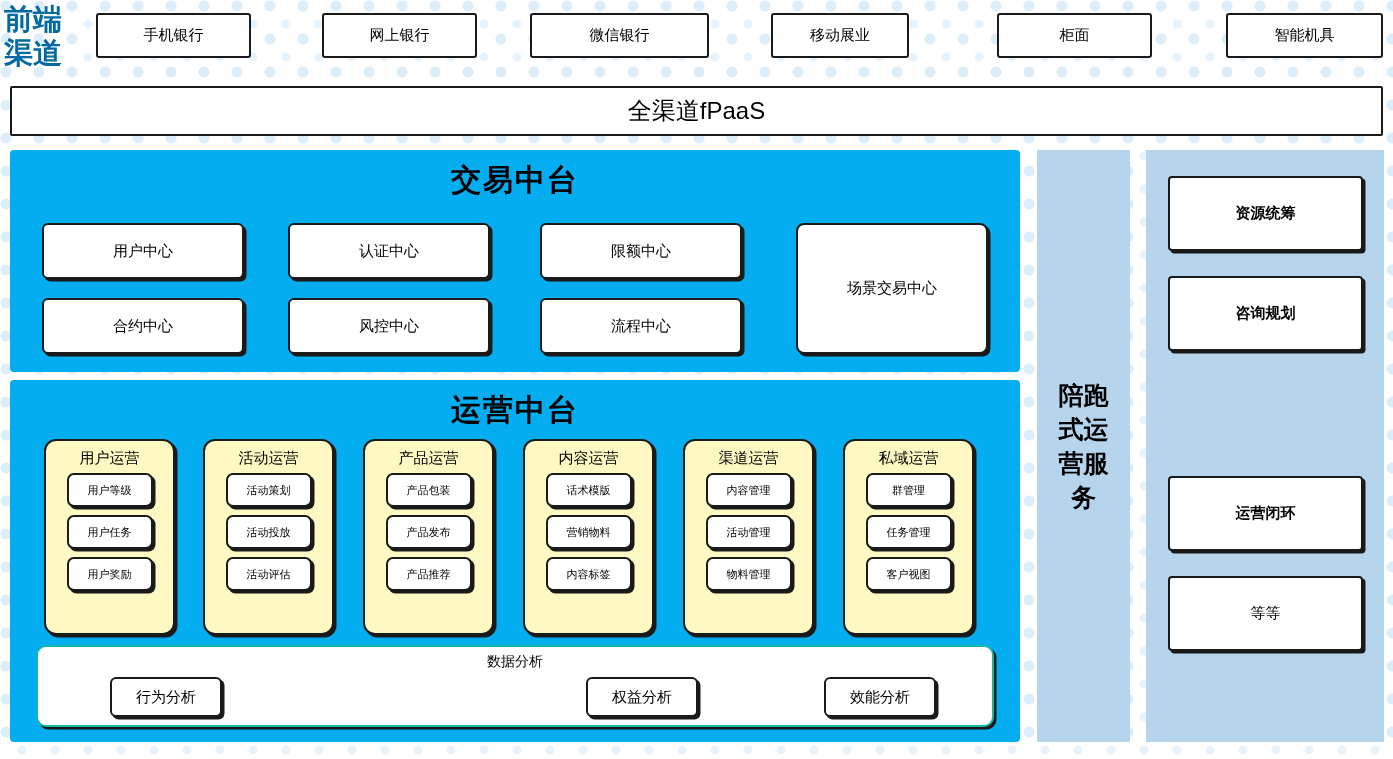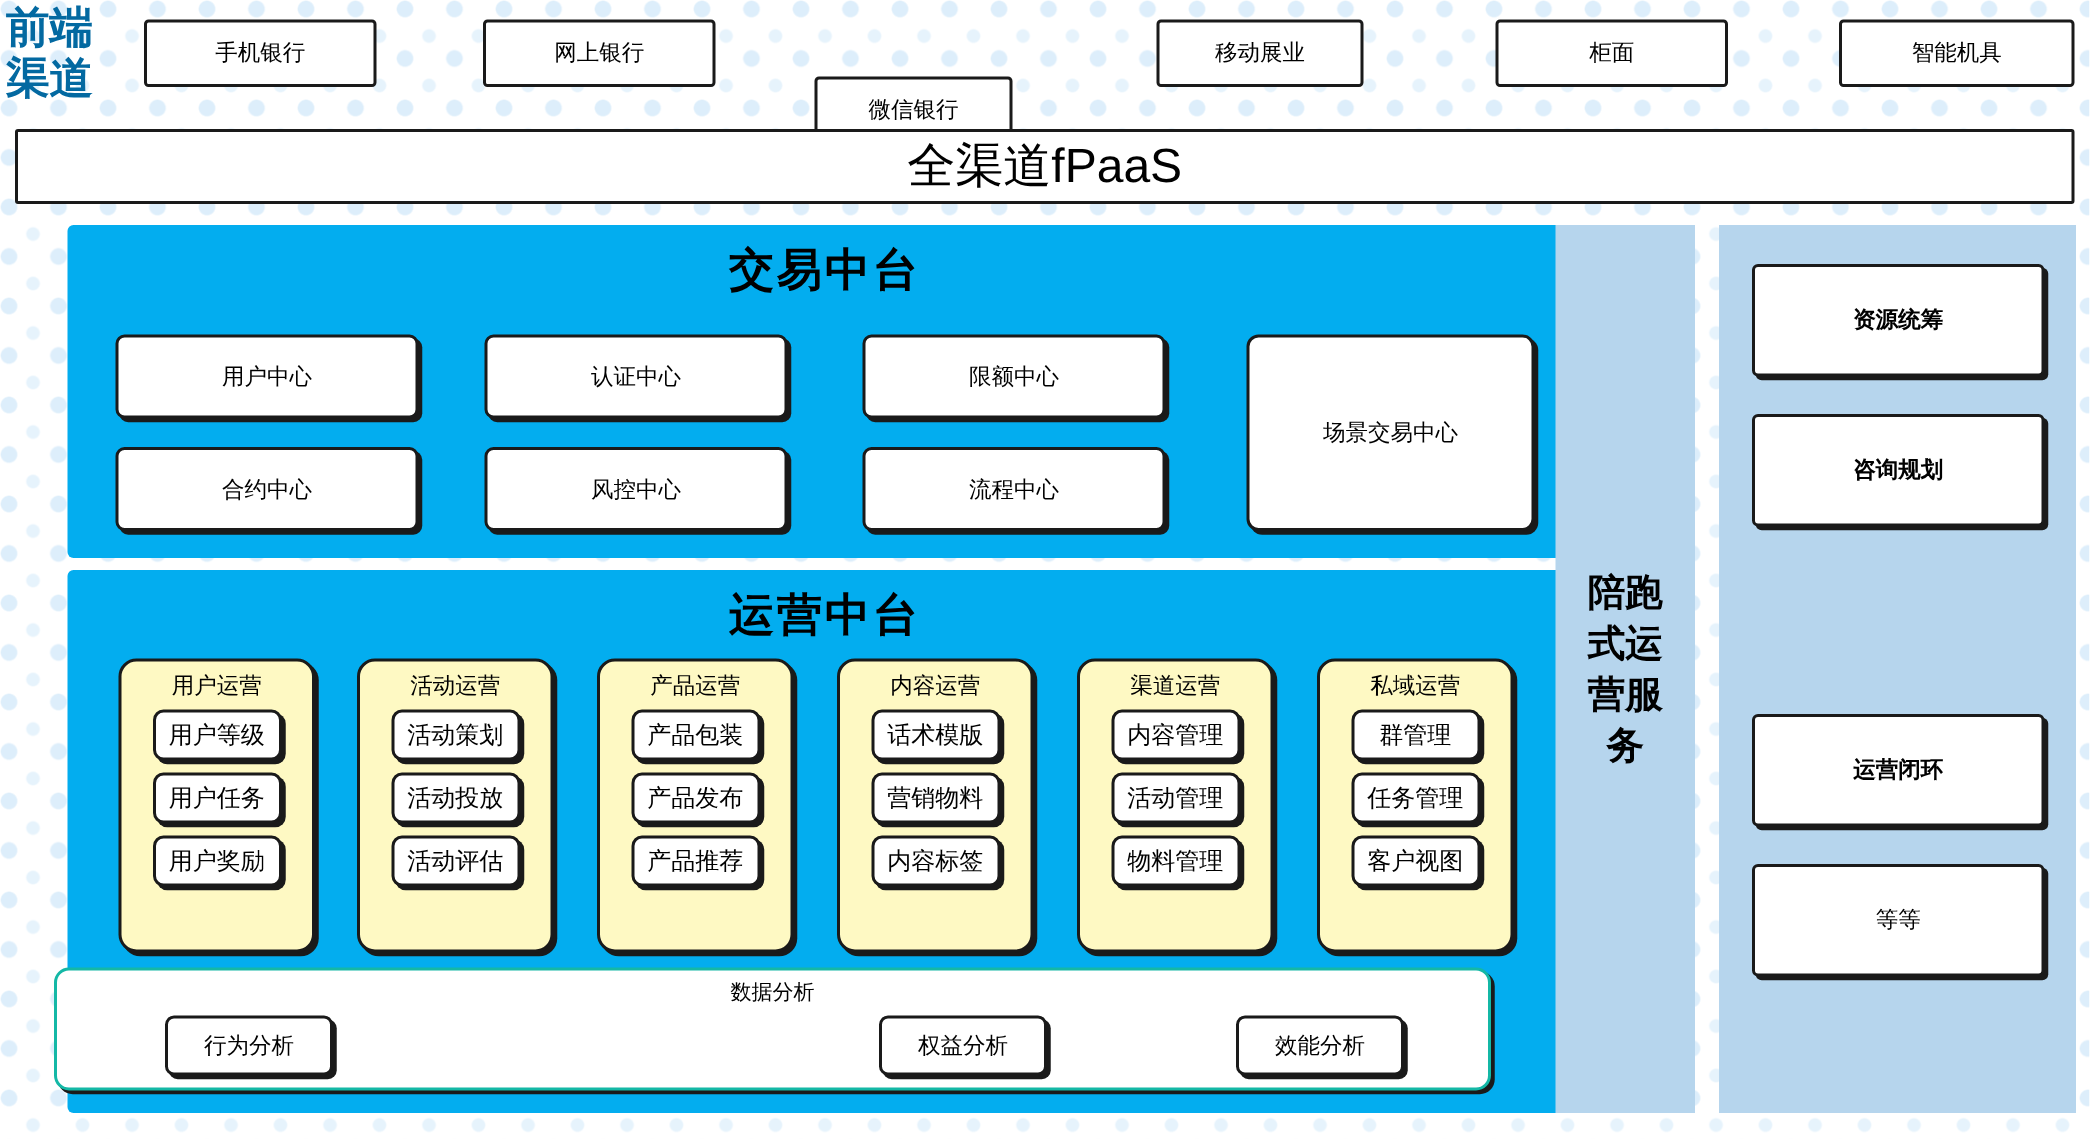--- a/index.html
+++ b/index.html
@@ -34,26 +34,26 @@
     position:absolute;left:4px;top:2px;width:78px;height:70px;
     font-family:"Liberation Serif","DejaVu Serif",serif;
     font-size:29px;font-weight:700;line-height:34px;color:#0369a1;
     text-align:left;letter-spacing:0px;
   }
   .chan{height:45px;top:13px;border-radius:3px;font-size:15px;}
 
   
   #fpaas{
     left:10px;top:86px;width:1373px;height:50px;border-radius:2px;
-    font-size:32px;font-weight:400;
+    font-size:24px;font-weight:400;
   }
 
   
   .cyan{
-    position:absolute;background:#03adef;border-radius:4px;box-sizing:border-box;margin-left:35px;
+    position:absolute;background:#03adef;border-radius:4px;box-sizing:border-box;
   }
   #trade-panel{left:10px;top:150px;width:1010px;height:222px;}
   #ops-panel{left:10px;top:380px;width:1010px;height:362px;}
   .panel-title{
     position:absolute;left:0;right:0;top:10px;text-align:center;
     font-family:"Liberation Serif","DejaVu Serif",serif;
     font-size:30px;font-weight:700;color:#000;letter-spacing:2px;
   }
 
   
@@ -66,21 +66,21 @@
     box-sizing:border-box;box-shadow:2.5px 2.5px 0 0 #1a1a1a;
     display:flex;flex-direction:column;align-items:center;
   }
   .ops-group-title{
     font-size:15px;color:#000;margin-top:7px;margin-bottom:5px;line-height:20px;
   }
   .ops-item{
     width:86px;height:34px;border:2px solid #1a1a1a;border-radius:7px;
     box-sizing:border-box;background:#fff;box-shadow:2.5px 2.5px 0 0 #1a1a1a;
     display:flex;align-items:center;justify-content:center;
-    font-size:16px;color:#000;margin-bottom:8px;
+    font-size:11px;color:#000;margin-bottom:8px;
   }
 
   
   #data-analysis{
     position:absolute;left:36px;top:645px;width:958px;height:82px;
     background:#fff;border:2px solid #14b8a6;border-radius:10px;box-sizing:border-box;
     box-shadow:2.5px 2.5px 0 0 #1a1a1a;
   }
   #da-title{
     position:absolute;left:0;right:0;top:6px;text-align:center;font-size:14px;color:#000;
@@ -119,21 +119,21 @@
 <body>
 
 <div id="root">
 
   <div class="dots"></div>
 
   <div class="front-label">前端渠道</div>
 
   <div class="wbox chan" style="left:96px;width:155px;">手机银行</div>
   <div class="wbox chan" style="left:322px;width:155px;">网上银行</div>
-  <div class="wbox chan" style="left:543px;width:132px;margin-top:38px;">微信银行</div>
+  <div class="wbox chan" style="left:530px;width:179px;">微信银行</div>
   <div class="wbox chan" style="left:771px;width:138px;">移动展业</div>
   <div class="wbox chan" style="left:997px;width:155px;">柜面</div>
   <div class="wbox chan" style="left:1226px;width:157px;">智能机具</div>
 
   <div class="wbox" id="fpaas">全渠道fPaaS</div>
 
   <div class="cyan" id="trade-panel">
     <div class="panel-title">交易中台</div>
 
     <div class="wbox shadowed tc" style="left:32px;top:73px;width:202px;">用户中心</div>

